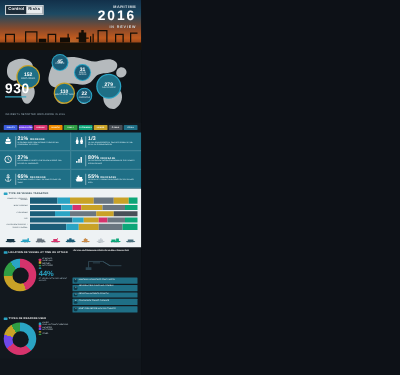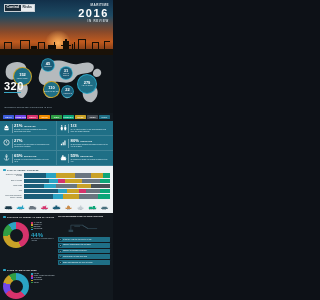--- a/index.html
+++ b/index.html
@@ -1,21 +1,21 @@
 <!DOCTYPE html>
 <html><head>
 <meta charset="utf-8">
 <style>
   html,body{margin:0;padding:0;background:#0d1117;}
   body{width:113px;height:300px;overflow:hidden;
        font-family:"Liberation Sans",sans-serif;color:#fff;}
   .page{position:relative;width:113px;height:300px;background:#11161c;}
 
   
-  .hero{position:relative;height:55px;overflow:hidden;
+  .hero{position:relative;height:40px;overflow:hidden;
         background:linear-gradient(#12304a 0%,#1d4a63 28%,#8a4a2a 58%,#c05a1e 76%,#5a2a14 100%);}
   .logo{position:absolute;left:4px;top:4px;display:flex;
         border:1px solid #c8d0d6;background:#0d1b26;}
   .logo span{font-size:3.4px;font-weight:bold;letter-spacing:.1px;padding:1.2px 1.6px;line-height:1;}
   .logo .l1{background:#1b2b38;color:#fff;}
   .logo .l2{background:#e9edf0;color:#17242e;}
   .ttl{position:absolute;right:4px;top:3px;text-align:right;}
   .ttl .k{font-size:3px;font-weight:bold;letter-spacing:.45px;color:#dfe6ea;}
   .ttl .y{font-size:11px;font-weight:bold;letter-spacing:1.6px;color:#fff;line-height:1;margin:.5px 0;}
   .ttl .r{font-size:2.9px;font-weight:bold;letter-spacing:.7px;color:#cfd8dd;}
@@ -148,21 +148,21 @@
     <div class="bub" style="left:78px;top:20px;width:18px;height:18px;background:#1f6f86;box-shadow:0 0 0 1px #2aa4c4;">
       <b>279</b>
       <i>ASIA PACIFIC</i>
     </div>
     <div class="bub" style="left:62px;top:31px;width:11px;height:11px;background:#1b5d78;box-shadow:0 0 0 .8px #2aa4c4;">
       <b>22</b>
       <i>AMERICAS</i>
     </div>
 
     <div class="total">
-      <b>320</b>
+      <b>930</b>
       <u></u>
       <i>INCIDENTS REPORTED WORLDWIDE IN 2016</i>
     </div>
   </div>
 
   <div class="tags">
     <div class="tag" style="background:#3b5bdb"><span>PIRACY</span></div>
     <div class="tag" style="background:#7048e8"><span>ARMED ROBBERY</span></div>
     <div class="tag" style="background:#d6336c"><span>KIDNAP</span></div>
     <div class="tag" style="background:#f08c00"><span>HIJACK</span></div>

